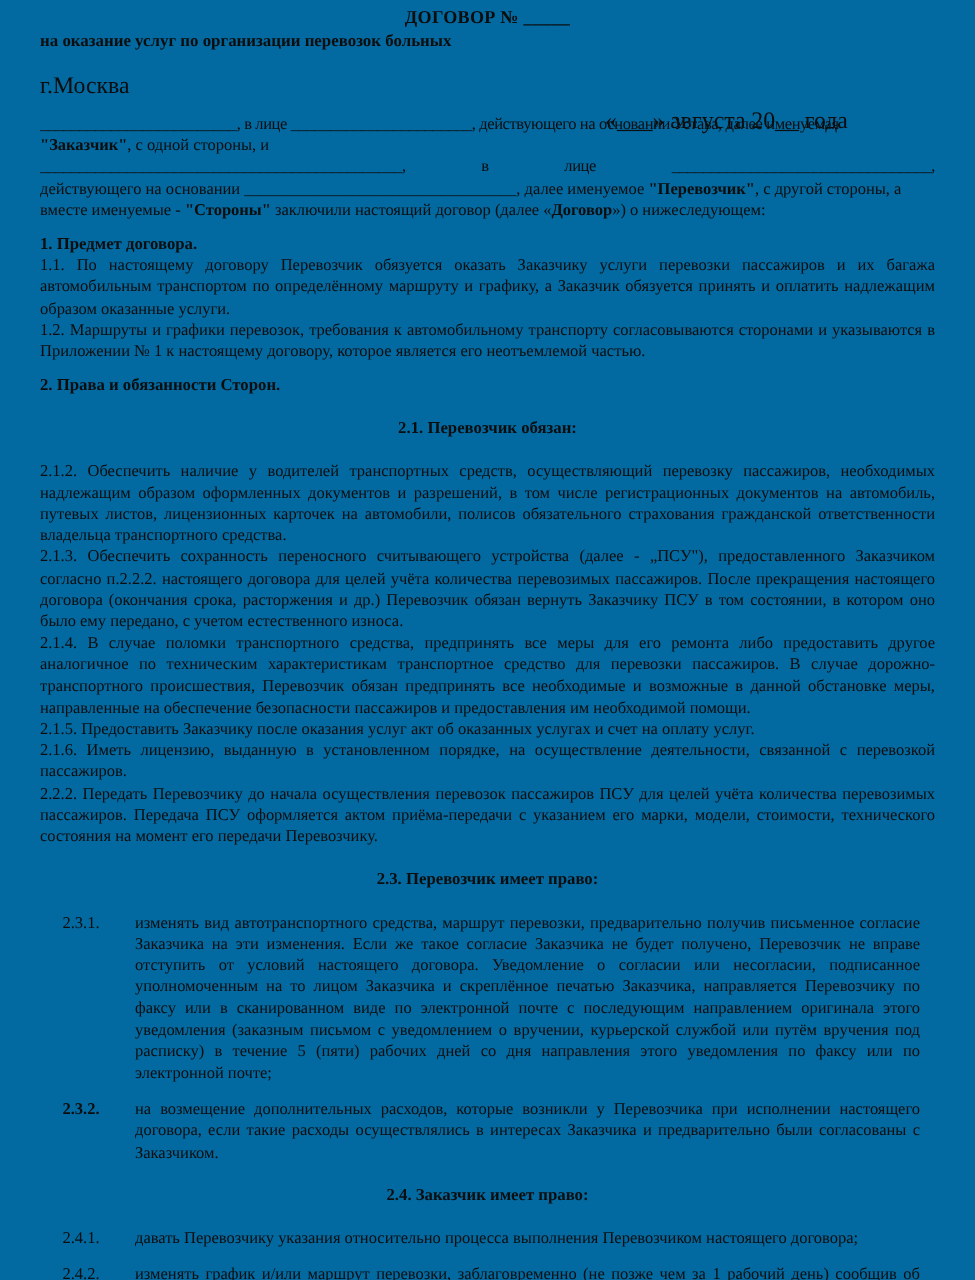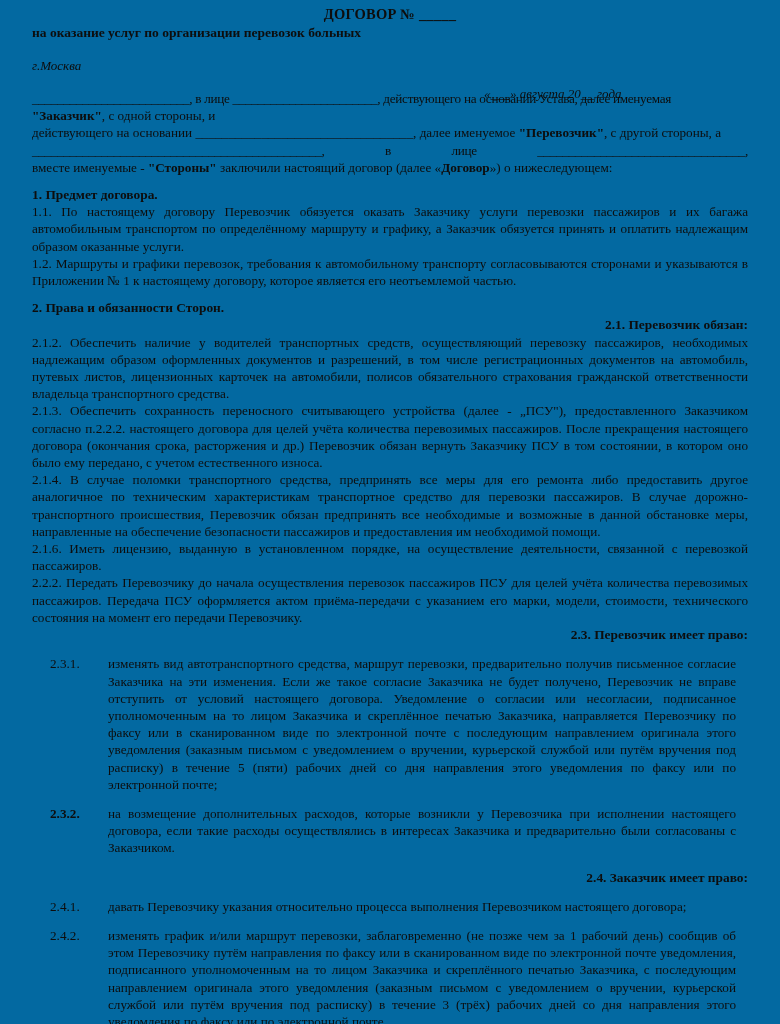--- a/index.html
+++ b/index.html
@@ -38,22 +38,21 @@
     font-weight: bold;
     font-size: 13.5px;
     line-height: 17px;
     margin: 1px 0 0 0;
   }
   
   .placedate {
     position: relative;
     height: 18px;
     margin-top: 17px;
-    font-style: italic;
-    font-size: 13px;
+    font-size: 19px;
   }
   .placedate .city {
     position: absolute;
     left: 0;
     top: 0;
   }
   .placedate .date {
     position: absolute;
     left: 452px;
     top: 0;
@@ -79,22 +78,22 @@
     text-align: left;
     font-weight: bold;
     font-size: 13.4px;
     line-height: 17.2px;
     margin: 0;
   }
   .subhead {
     font-weight: bold;
     font-size: 13.4px;
     line-height: 17.2px;
-    margin: 0;
-    text-align: right;
+    margin: 17px;
+    text-align: center;
   }
   
   .item {
     position: relative;
     padding-left: 64px;
     font-size: 13.2px;
     line-height: 17.2px;
     text-align: justify;
     text-justify: inter-word;
     margin: 12px;
@@ -123,39 +122,40 @@
   <div class="placedate">
     <span class="city">г.Москва</span>
     <span class="date">«___» августа 20__ года</span>
   </div>
 
   <div class="spacer-md"></div>
 
   <div>
     <p class="t"><span class="blank">_________________________, в лице _______________________, действующего на основании Устава, далее именуемая</span></p>
     <p class="t"><span class="b">"Заказчик"</span><span>, с одной стороны, и</span></p>
+    <p class="t just-all"><span class="blank">______________________________________________,   в   лице   _________________________________,</span></p>
     <p class="t"><span>действующего на основании _________________________________, далее именуемое </span><span class="b">"Перевозчик"</span><span>, с другой стороны, а</span></p>
-    <p class="t just-all"><span class="blank">______________________________________________,   в   лице   _________________________________,</span></p>
     <p class="t"><span>вместе именуемые - </span><span class="b">"Стороны"</span><span> заключили настоящий договор (далее «</span><span class="b">Договор</span><span>») о нижеследующем:</span></p>
   </div>
 
   <div class="spacer-sm"></div>
 
   <h3 class="head">1. Предмет договора.</h3>
   <p class="t">1.1. По настоящему договору Перевозчик обязуется оказать Заказчику услуги перевозки пассажиров и их багажа автомобильным транспортом по определённому маршруту и графику, а Заказчик обязуется принять и оплатить надлежащим образом оказанные услуги.</p>
   <p class="t">1.2. Маршруты и графики перевозок, требования к автомобильному транспорту согласовываются сторонами и указываются в Приложении № 1 к настоящему договору, которое является его неотъемлемой частью.</p>
 
   <div class="spacer-sm"></div>
 
   <h3 class="head">2. Права и обязанности Сторон.</h3>
 
   <p class="subhead">2.1. Перевозчик обязан:</p>
   <p class="t">2.1.2. Обеспечить наличие у водителей транспортных средств, осуществляющий перевозку пассажиров, необходимых надлежащим образом оформленных документов и разрешений, в том числе регистрационных документов на автомобиль, путевых листов, лицензионных карточек на автомобили, полисов обязательного страхования гражданской ответственности владельца транспортного средства.</p>
   <p class="t">2.1.3. Обеспечить сохранность переносного считывающего устройства (далее - „ПСУ"), предоставленного Заказчиком согласно п.2.2.2. настоящего договора для целей учёта количества перевозимых пассажиров. После прекращения настоящего договора (окончания срока, расторжения и др.) Перевозчик обязан вернуть Заказчику ПСУ в том состоянии, в котором оно было ему передано, с учетом естественного износа.</p>
   <p class="t">2.1.4. В случае поломки транспортного средства, предпринять все меры для его ремонта либо предоставить другое аналогичное по техническим характеристикам транспортное средство для перевозки пассажиров. В случае дорожно-транспортного происшествия, Перевозчик обязан предпринять все необходимые и возможные в данной обстановке меры, направленные на обеспечение безопасности пассажиров и предоставления им необходимой помощи.</p>
+  <p class="t">2.1.5. Предоставить Заказчику после оказания услуг акт об оказанных услугах и счет на оплату услуг.</p>
   <p class="t">2.1.6. Иметь лицензию, выданную в установленном порядке, на осуществление деятельности, связанной с перевозкой пассажиров.</p>
 
   <p class="t">2.2.2. Передать Перевозчику до начала осуществления перевозок пассажиров ПСУ для целей учёта количества перевозимых пассажиров. Передача ПСУ оформляется актом приёма-передачи с указанием его марки, модели, стоимости, технического состояния на момент его передачи Перевозчику.</p>
 
   <p class="subhead">2.3. Перевозчик имеет право:</p>
   <div class="item plain">
     <span class="num">2.3.1.</span><span>изменять вид автотранспортного средства, маршрут перевозки, предварительно получив письменное согласие Заказчика на эти изменения. Если же такое согласие Заказчика не будет получено, Перевозчик не вправе отступить от условий настоящего договора. Уведомление о согласии или несогласии, подписанное уполномоченным на то лицом Заказчика и скреплённое печатью Заказчика, направляется Перевозчику по факсу или в сканированном виде по электронной почте с последующим направлением оригинала этого уведомления (заказным письмом с уведомлением о вручении, курьерской службой или путём вручения под расписку) в течение 5 (пяти) рабочих дней со дня направления этого уведомления по факсу или по электронной почте;</span>
   </div>
   <div class="item">
     <span class="num">2.3.2.</span><span>на возмещение дополнительных расходов, которые возникли у Перевозчика при исполнении настоящего договора, если такие расходы осуществлялись в интересах Заказчика и предварительно были согласованы с Заказчиком.</span>

